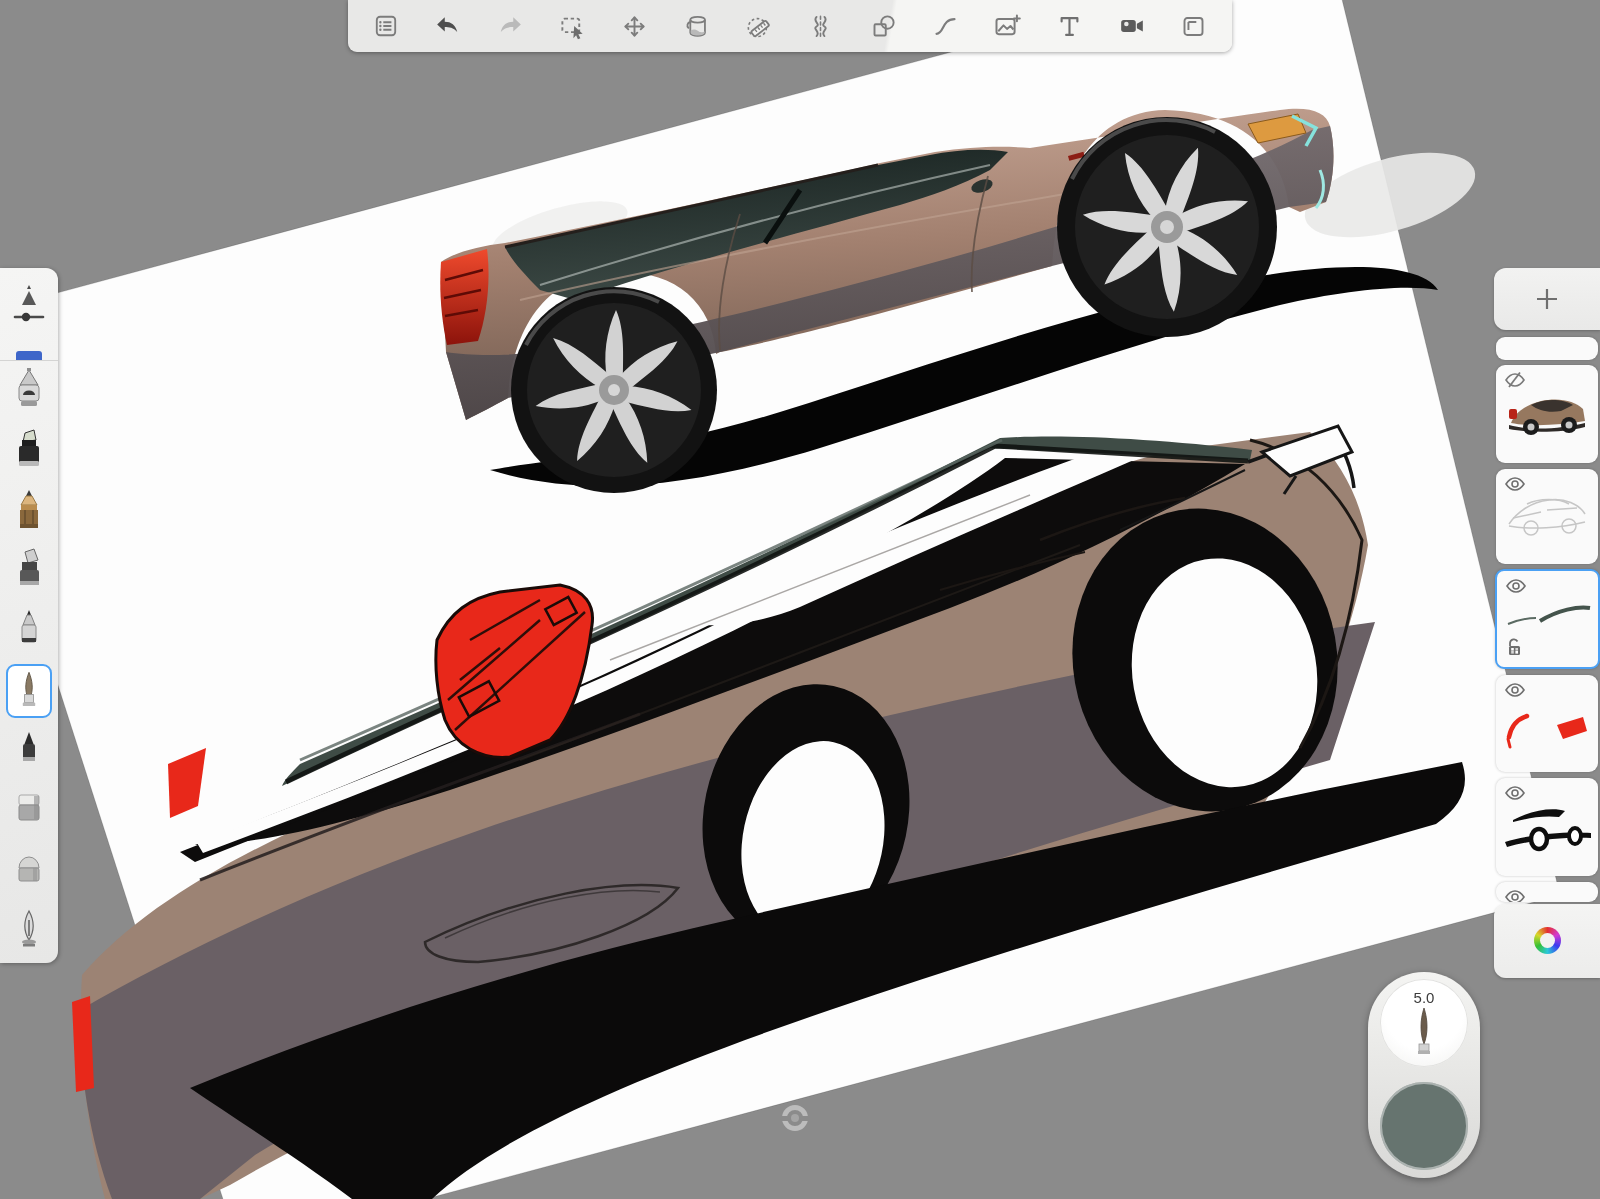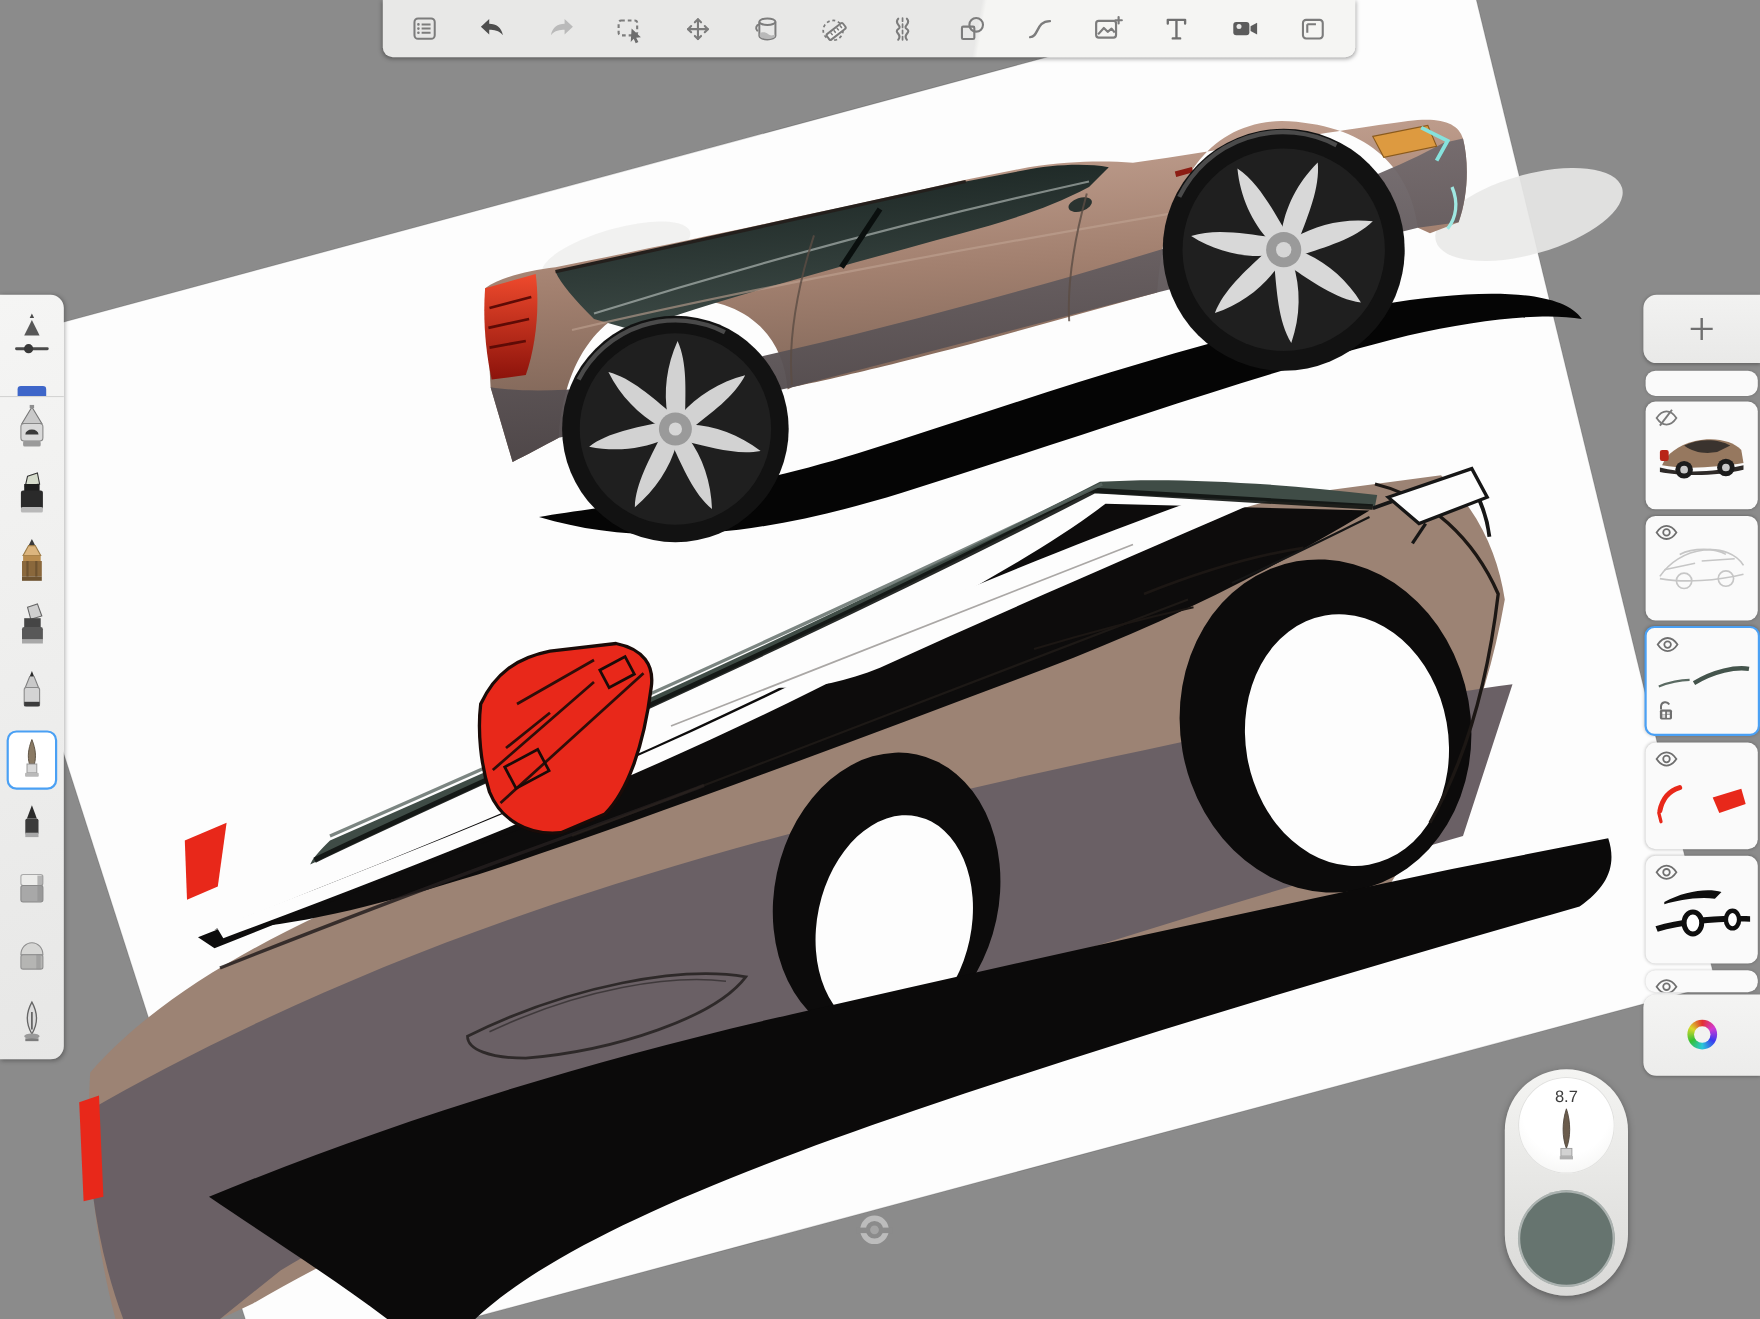--- a/index.html
+++ b/index.html
@@ -578,21 +578,21 @@
     </svg>
   </div>
 </div>
 
 <div class="layers-footer">
   <div class="color-wheel"></div>
 </div>
 
 <div class="puck">
   <div class="puck-size">
-    <div class="puck-size-label">8.7</div>
+    <div class="puck-size-label">5.0</div>
     <svg width="34" height="52" viewBox="0 0 34 52">
       <path d="M17,2 C21,14 21,28 17,38 C13,28 13,14 17,2 Z" fill="#6b5c4c" stroke="#4e443a" stroke-width="0.8"></path>
       <rect x="12" y="38" width="10" height="7" fill="#d2d2d2" stroke="#9a9a9a" stroke-width="0.8"></rect>
       <rect x="11" y="45" width="12" height="3" fill="#b0b0b0"></rect>
     </svg>
   </div>
   <div class="puck-color"></div>
 </div>
 
 <div class="rotate-glyph">

